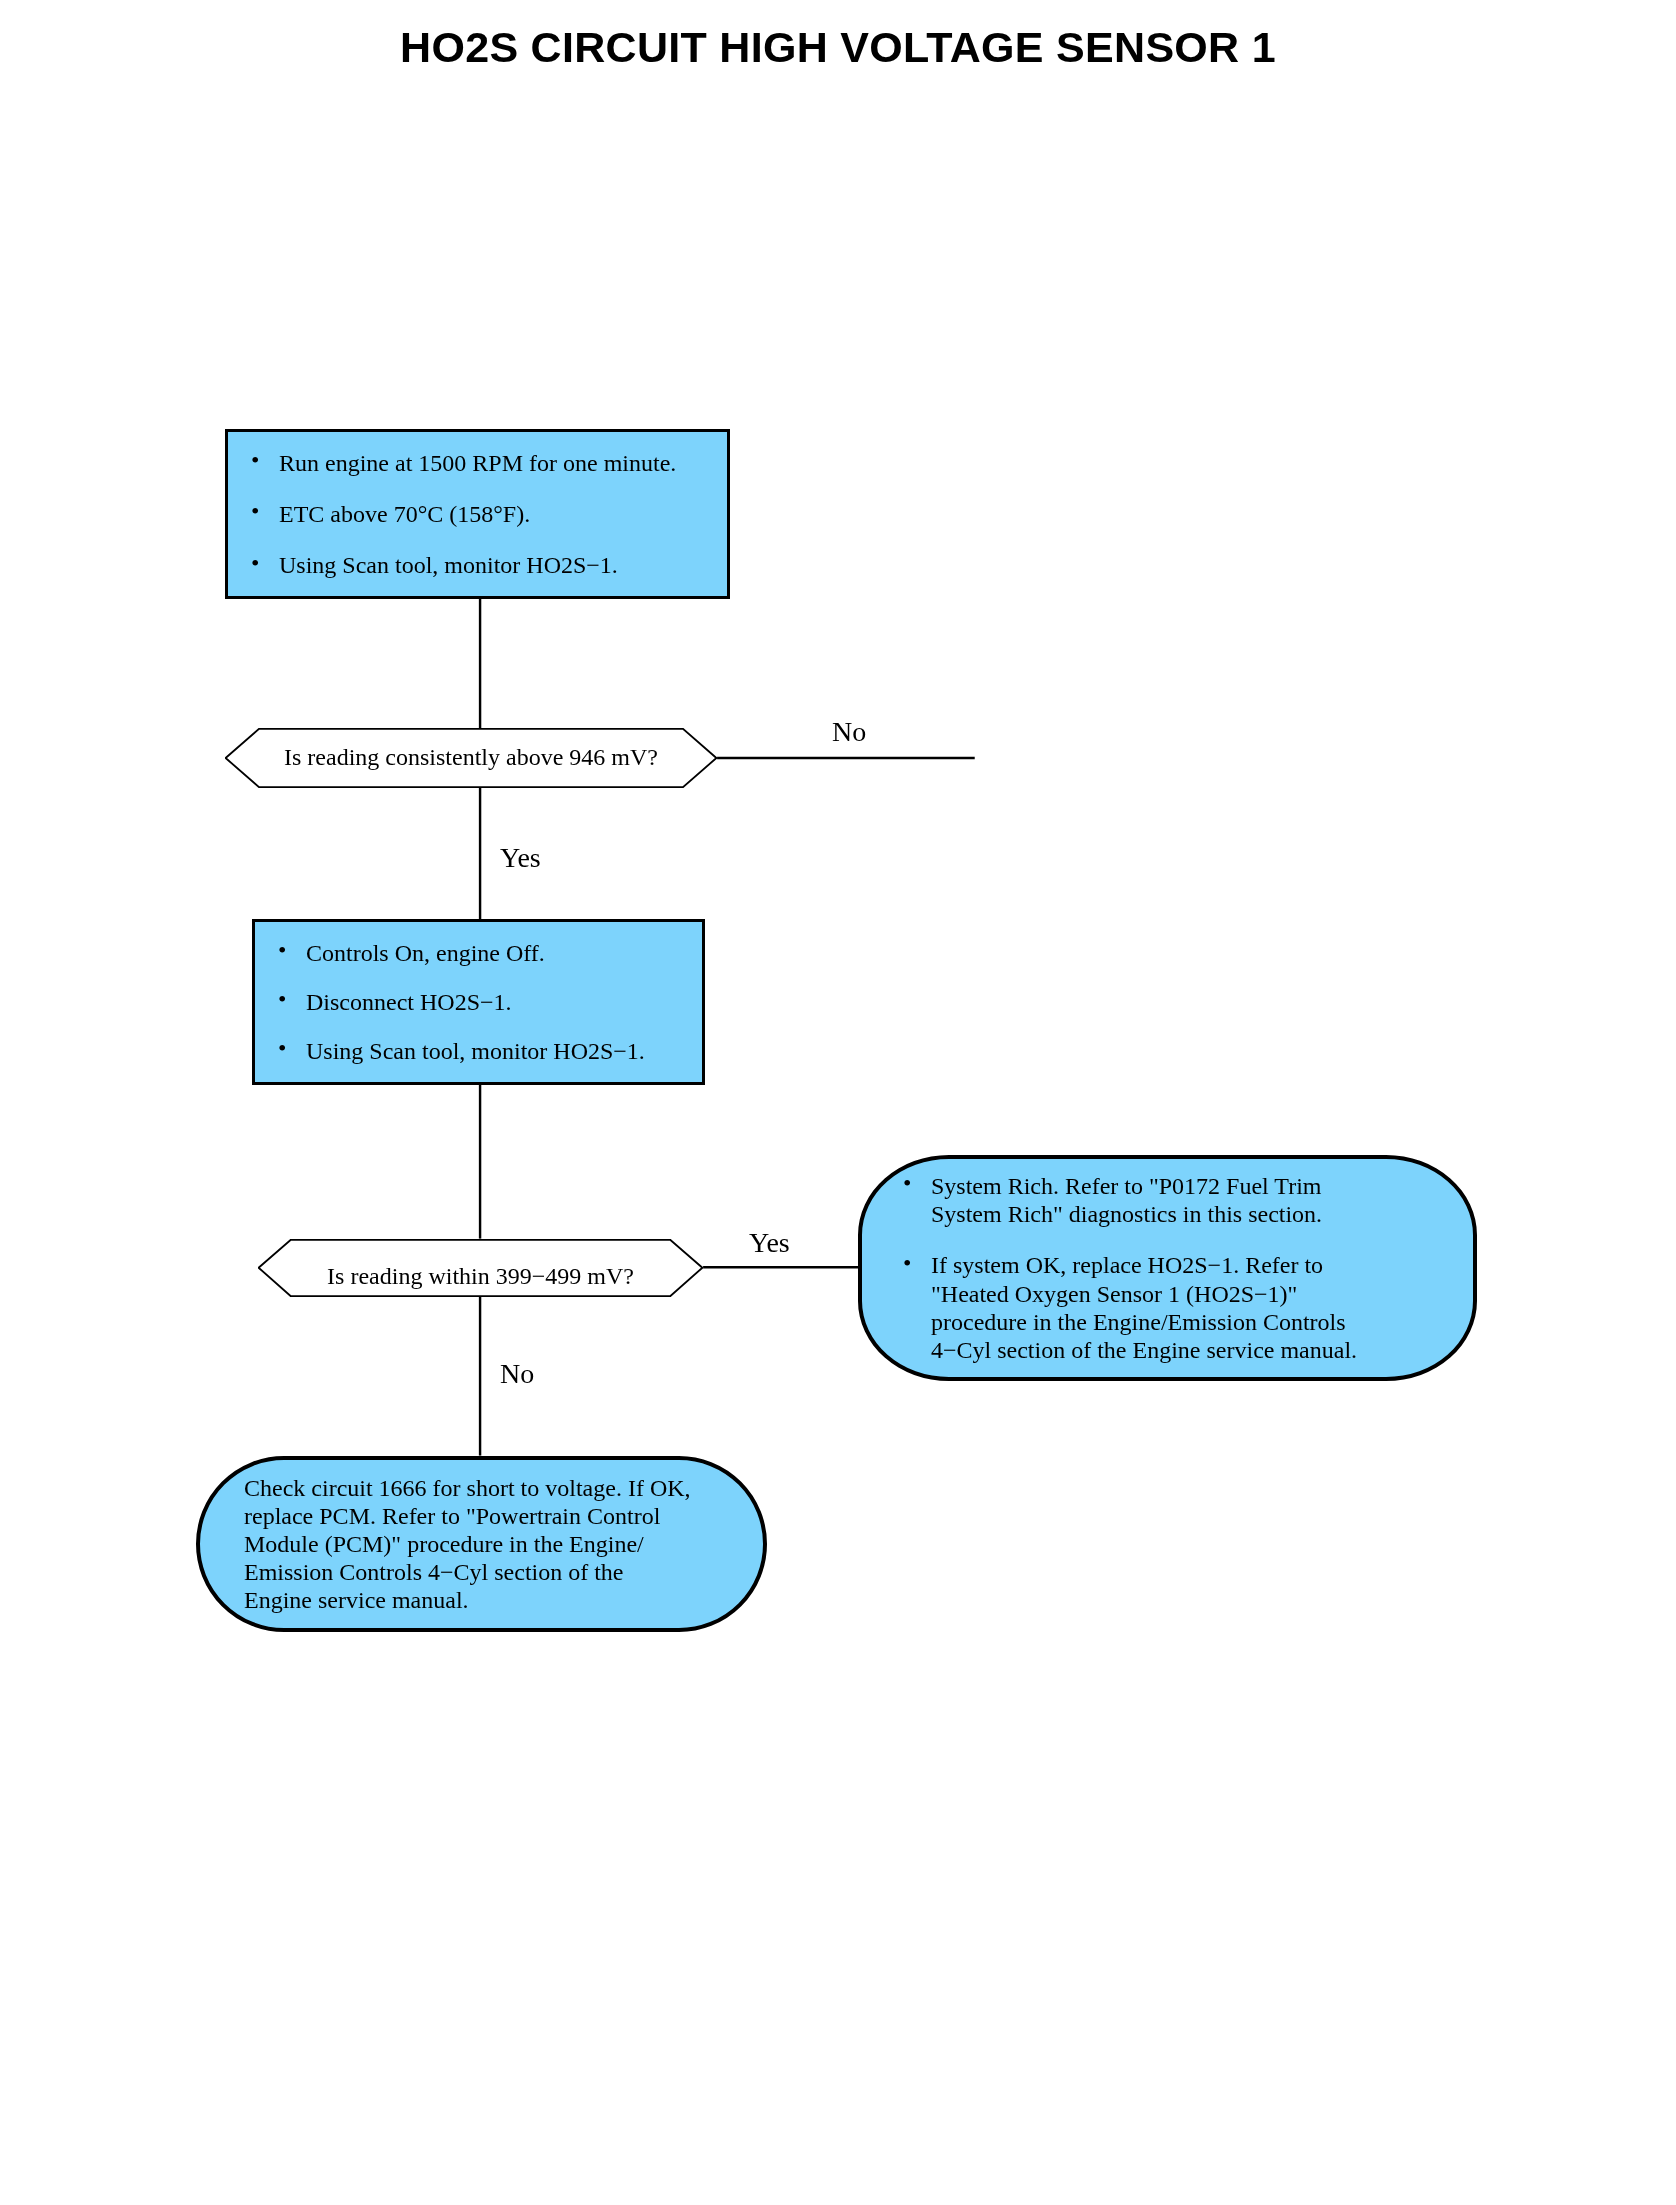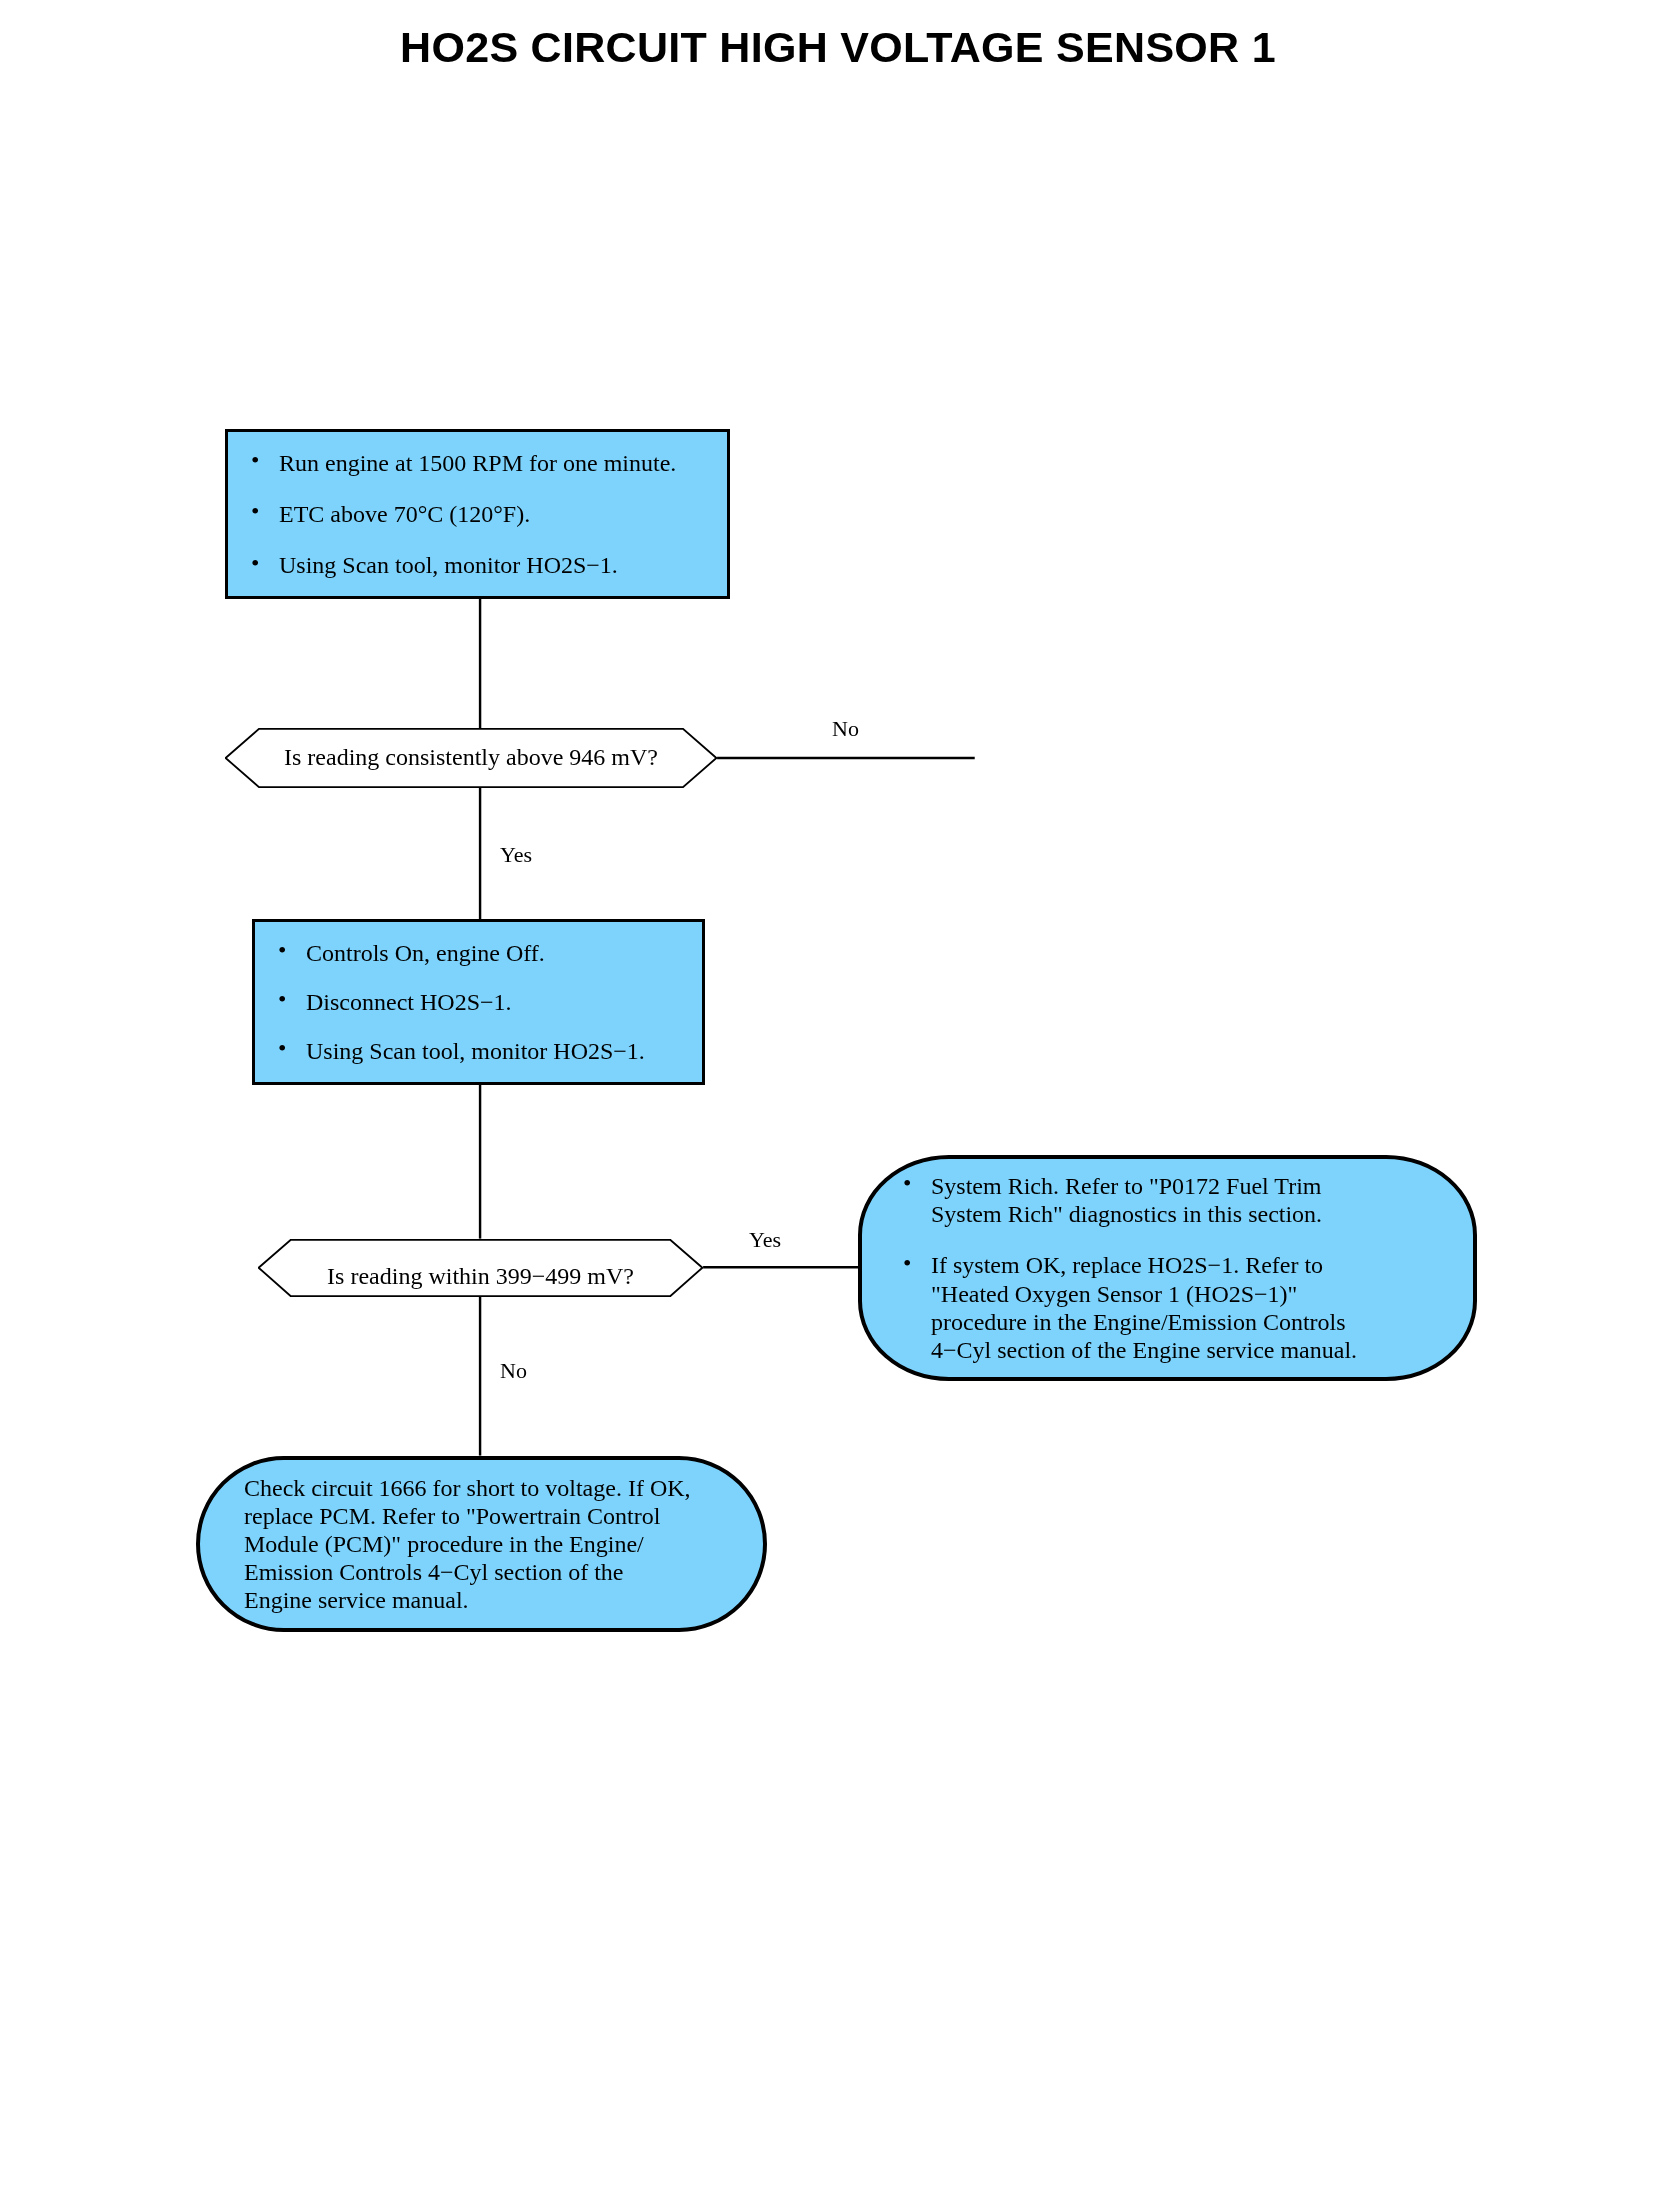--- a/index.html
+++ b/index.html
@@ -113,21 +113,21 @@
   .plain-text {
     font-size: 24px;
     line-height: 1.17;
     margin: 0;
     white-space: pre-line;
   }
 
   
   .branch-label {
     position: absolute;
-    font-size: 22px;
+    font-size: 28px;
     line-height: 1;
     white-space: nowrap;
   }
 </style>
 </head>
 <body>
 
 <div id="page">
 
   <div id="chart-title">HO2S CIRCUIT HIGH VOLTAGE SENSOR 1</div>
@@ -143,21 +143,21 @@
     <line x1="790" y1="1785" x2="790" y2="2038" stroke="#000000" stroke-width="4"></line>
 
     <line x1="1157" y1="2085" x2="1412" y2="2085" stroke="#000000" stroke-width="4"></line>
 
     <line x1="790" y1="2133" x2="790" y2="2395" stroke="#000000" stroke-width="4"></line>
   </svg>
 
   <div class="node process-box gap-wide" style="left:225px; top:429px; width:505px; height:170px; padding:16px 18px 16px 17px;">
     <ul class="bullet-list">
       <li class="bullet-item">Run engine at 1500 RPM for one minute.</li>
-      <li class="bullet-item">ETC above 70°C (120°F).</li>
+      <li class="bullet-item">ETC above 70°C (158°F).</li>
       <li class="bullet-item">Using Scan tool, monitor HO2S−1.</li>
     </ul>
   </div>
 
   <div class="decision" style="left:225px; top:728px; width:492px; height:60px;">
     <svg width="492" height="60" viewBox="0 0 810 98" xmlns="http://www.w3.org/2000/svg">
       <polygon points="56,1 754,1 809,49 754,97 56,97 1,49" fill="#ffffff" stroke="#000000" stroke-width="3"></polygon>
     </svg>
     <span class="decision-label">Is reading consistently above 946 mV?</span>
   </div>

